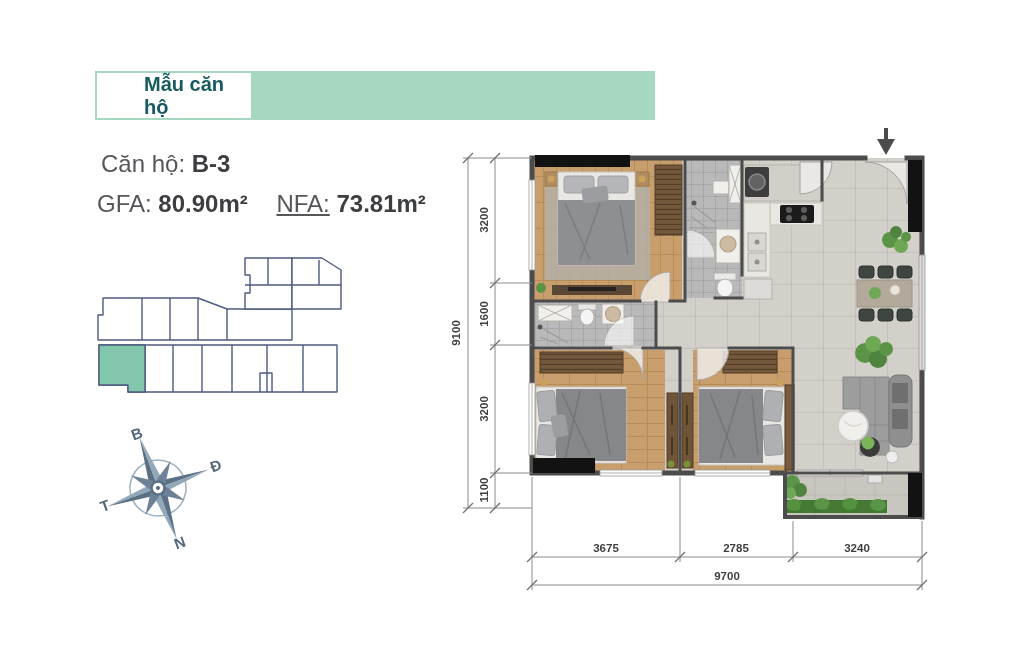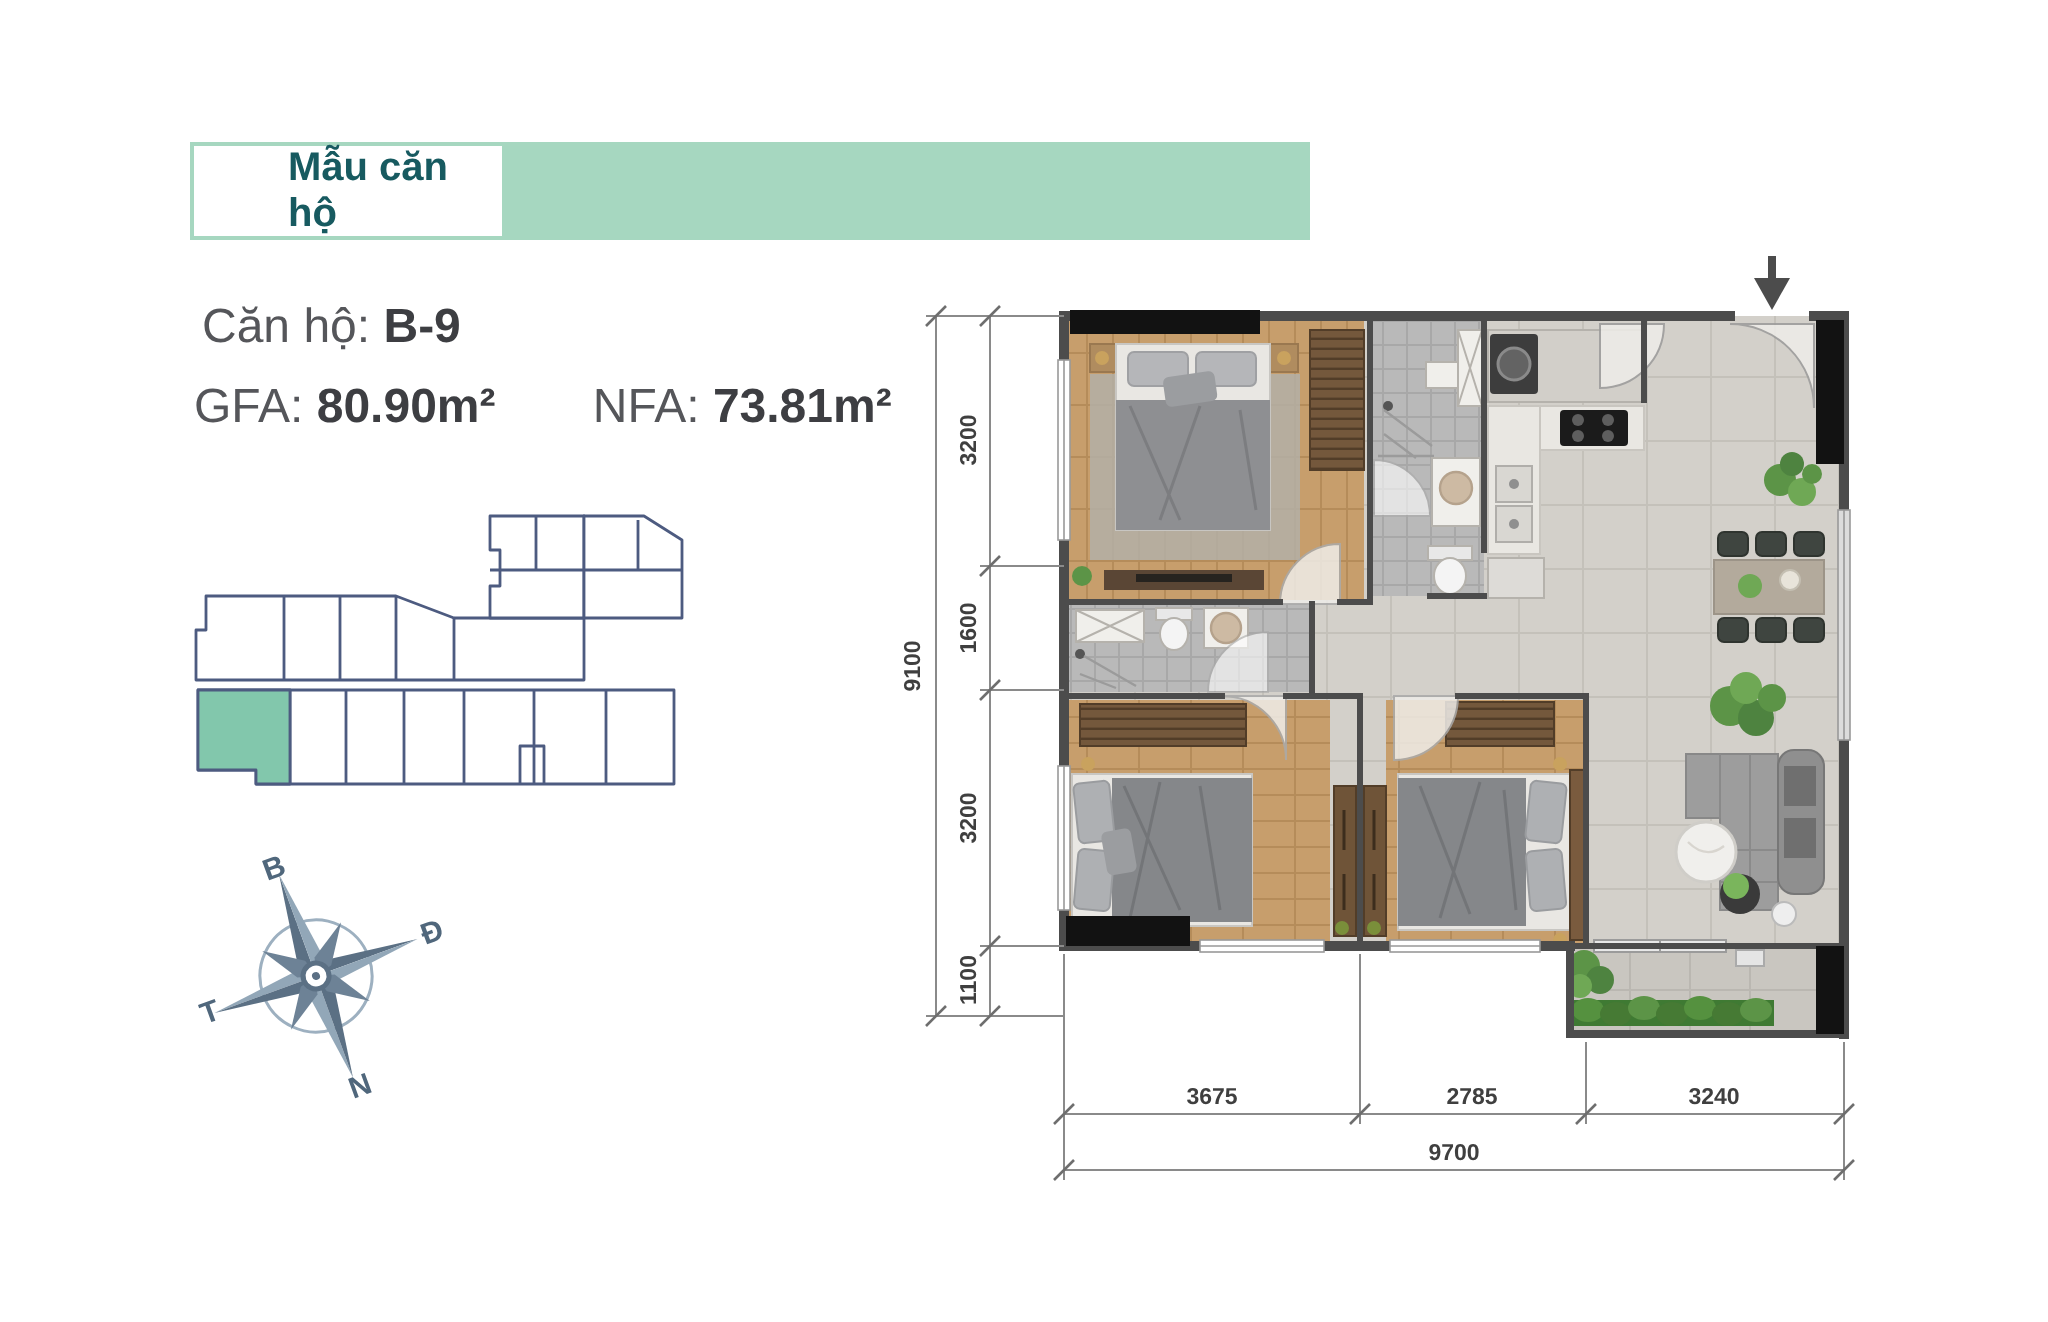--- a/index.html
+++ b/index.html
@@ -11,41 +11,41 @@
   .header-label{width:158px;background:#ffffff;border:2px solid var(--header-green,#a6d7c0);
           box-sizing:border-box;display:flex;align-items:center;justify-content:center;
           font-size:20px;font-weight:600;color:var(--header-text,#175a60);padding-left:47px;}
   .header-title{flex:1;display:flex;align-items:center;justify-content:center;
           font-size:25px;font-weight:700;letter-spacing:.5px;color:var(--header-text,#175a60);}
   
   .unit-line{position:absolute;font-size:24px;color:var(--body-text,#55565a);white-space:nowrap;}
   .unit-line b{color:#3d3e42;font-weight:700;}
   .line1{left:101px;top:150px;}
   .line2{left:97px;top:190px;}
-  .nfa-gap{margin-left:42px;}
+  .nfa-gap{margin-left:22px;text-decoration:underline;}
   
   .keyplan{position:absolute;left:85px;top:246px;}
   .compass{position:absolute;left:95px;top:403px;}
   .floorplan{position:absolute;left:440px;top:125px;}
   svg text{font-family:"Liberation Sans",sans-serif;}
   .dim-label{font-size:11.5px;font-weight:700;fill:var(--dim-text,#3f3f3f);}
   .compass-letter{font-size:15px;font-weight:600;fill:#50677c;}
 </style>
 </head>
 <body>
 
 <div class="page">
 
   <div class="header">
     <div class="header-label">Mẫu căn hộ</div>
   </div>
 
   <div class="unit-line line1">
     <span>Căn hộ:</span>
-    <b>B-9</b>
+    <b>B-3</b>
   </div>
   <div class="unit-line line2">
     <span>GFA:</span>
     <b>80.90m²</b>
     <span class="nfa-gap">NFA:</span>
     <b>73.81m²</b>
   </div>
 
   <svg class="keyplan" width="280" height="150" viewBox="0 0 280 150">
     <g fill="#ffffff" stroke="var(--navy,#4d5b80)" stroke-width="1.4" stroke-linejoin="round">

